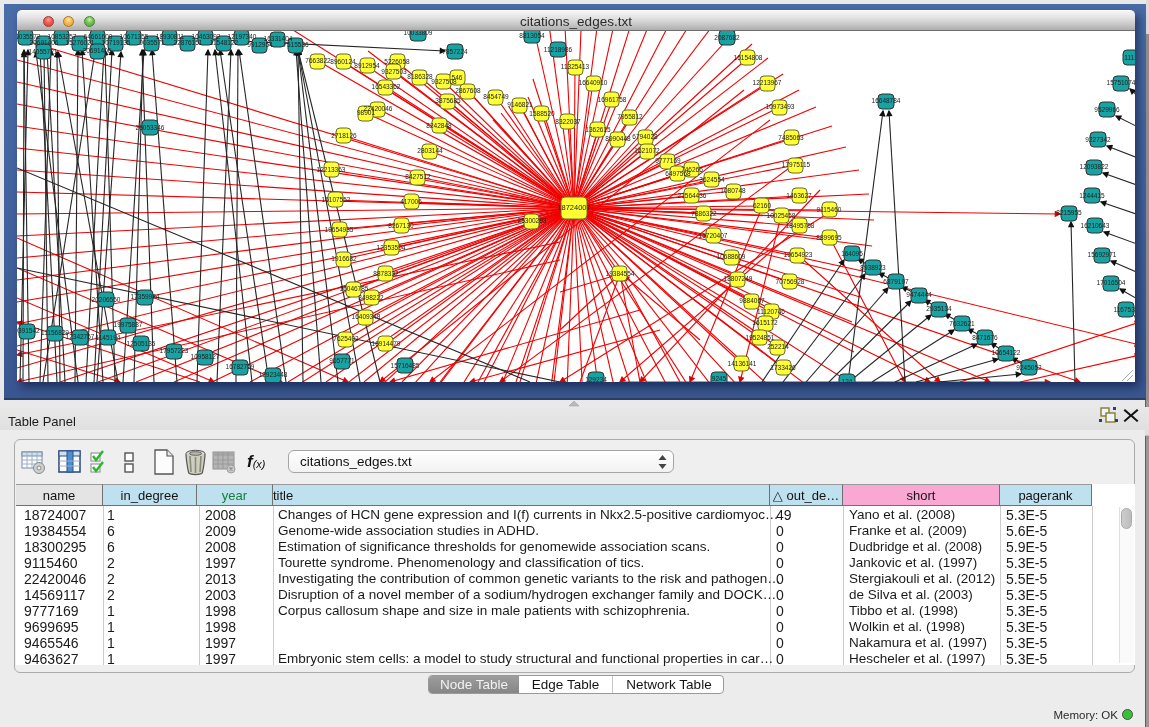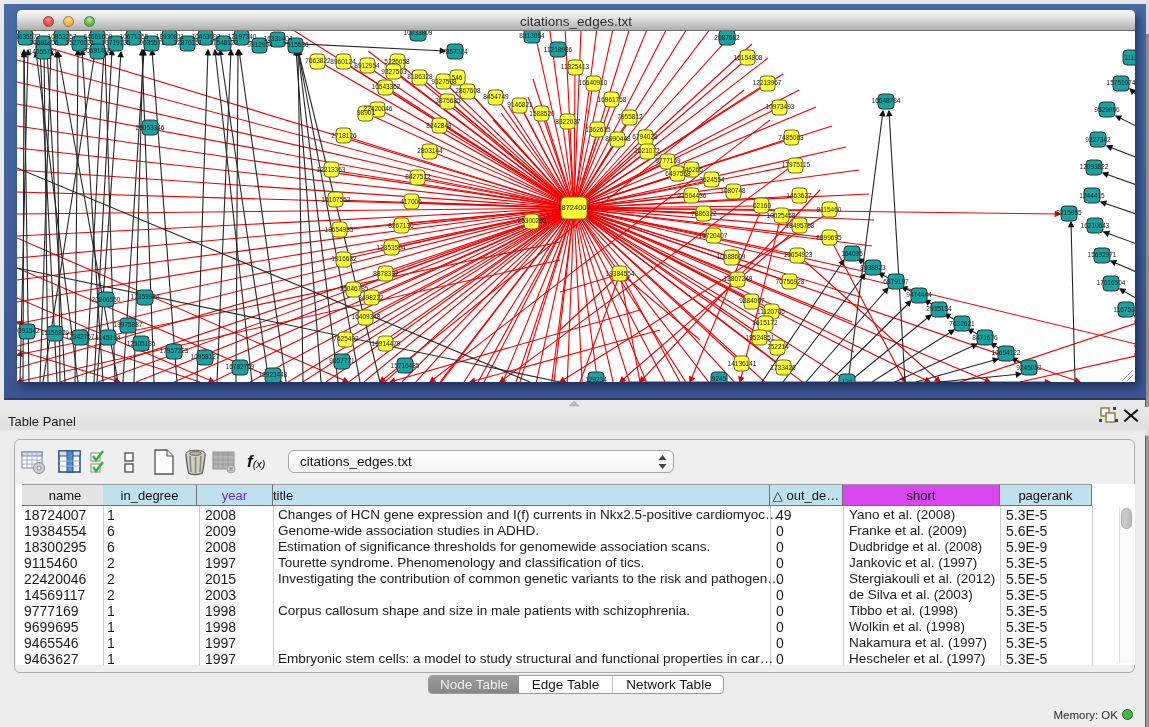--- a/index.html
+++ b/index.html
@@ -636,26 +636,26 @@
 
 <div class="abs" style="left:288px;top:450px;width:386px;height:23px;background:linear-gradient(180deg,#ffffff,#f2f2f2);border:1px solid #a5a5a5;border-radius:6px">
   <div class="abs" style="left:11px;top:3px;font-size:13.5px;color:#111">citations_edges.txt</div>
   <svg class="abs" style="left:368px;top:3px" width="11" height="16" viewBox="0 0 11 16">
       <path d="M5.5,1 L9.5,6 L1.5,6 z" fill="#444"></path>
       <path d="M5.5,15 L9.5,10 L1.5,10 z" fill="#444"></path>
     </svg>
 </div>
 
 <div class="abs" style="left:16px;top:484px;width:1119px;height:22px;background:#fff"></div>
-<div class="abs" style="left:22px;top:484px;width:87px;height:22px;background:#e4e4e4;border-top:1px solid #9a9a9a;border-bottom:1px solid #707070;border-right:1px solid #707070;font-size:13px;color:#141414;text-align:center;line-height:21px">name</div>
+<div class="abs" style="left:16px;top:484px;width:87px;height:22px;background:#e4e4e4;border-top:1px solid #9a9a9a;border-bottom:1px solid #707070;border-right:1px solid #707070;font-size:13px;color:#141414;text-align:center;line-height:21px">name</div>
 <div class="abs" style="left:103px;top:484px;width:94px;height:22px;background:#bfe0ef;border-top:1px solid #9a9a9a;border-bottom:1px solid #707070;border-right:1px solid #707070;font-size:13px;color:#141414;text-align:center;line-height:21px">in_degree</div>
-<div class="abs" style="left:197px;top:484px;width:76px;height:22px;background:#bfe0ef;border-top:1px solid #9a9a9a;border-bottom:1px solid #707070;border-right:1px solid #707070;font-size:13px;color:#6d28d9;text-align:center;line-height:21px">year</div>
+<div class="abs" style="left:197px;top:484px;width:76px;height:22px;background:#bfe0ef;border-top:1px solid #9a9a9a;border-bottom:1px solid #707070;border-right:1px solid #707070;font-size:13px;color:#15803d;text-align:center;line-height:21px">year</div>
 <div class="abs" style="left:273px;top:484px;width:497px;height:22px;background:#bfe0ef;border-top:1px solid #9a9a9a;border-bottom:1px solid #707070;border-right:1px solid #707070;font-size:13px;color:#141414;line-height:21px">title</div>
 <div class="abs" style="left:770px;top:484px;width:73px;height:22px;background:#bfe0ef;border-top:1px solid #9a9a9a;border-bottom:1px solid #707070;border-right:1px solid #707070;font-size:13px;color:#141414;text-align:center;line-height:21px">△ out_de…</div>
-<div class="abs" style="left:843px;top:484px;width:157px;height:22px;background:#d946ef;border-top:1px solid #9a9a9a;border-bottom:1px solid #707070;border-right:1px solid #707070;font-size:13px;color:#141414;text-align:center;line-height:21px">short</div>
+<div class="abs" style="left:843px;top:484px;width:157px;height:22px;background:#f9a8d4;border-top:1px solid #9a9a9a;border-bottom:1px solid #707070;border-right:1px solid #707070;font-size:13px;color:#141414;text-align:center;line-height:21px">short</div>
 <div class="abs" style="left:1000px;top:484px;width:92px;height:22px;background:#bfe0ef;border-top:1px solid #9a9a9a;border-bottom:1px solid #707070;border-right:1px solid #707070;font-size:13px;color:#141414;text-align:center;line-height:21px">pagerank</div>
 
 <div class="abs" style="left:16px;top:506px;width:1119px;height:159px;background:#fff;overflow:hidden">
   <div class="abs" style="left:87px;top:0;width:1px;height:159px;background:#ccc"></div>
   <div class="abs" style="left:183px;top:0;width:1px;height:159px;background:#ccc"></div>
   <div class="abs" style="left:257px;top:0;width:1px;height:159px;background:#ccc"></div>
   <div class="abs" style="left:754px;top:0;width:1px;height:159px;background:#ccc"></div>
   <div class="abs" style="left:827px;top:0;width:1px;height:159px;background:#ccc"></div>
   <div class="abs" style="left:984px;top:0;width:1px;height:159px;background:#ccc"></div>
   <div class="abs" style="left:1076px;top:0;width:1px;height:159px;background:#ccc"></div>
@@ -679,44 +679,45 @@
       <span style="left:849px;font-size:13.5px">Franke et al. (2009)</span>
       <span style="left:1006px">5.6E-5</span>
     </div>
 <div class="trow" style="top:539px">
 <span style="left:24px">18300295</span>
       <span style="left:107px">6</span>
       <span style="left:205px">2008</span>
       <span style="left:278px;font-size:13.5px">Estimation of significance thresholds for genomewide association scans.</span>
       <span style="left:776px">0</span>
       <span style="left:849px;font-size:13px">Dudbridge et al. (2008)</span>
-      <span style="left:1006px">5.9E-9</span>
+      <span style="left:1006px">5.9E-5</span>
     </div>
 <div class="trow" style="top:555px">
 <span style="left:24px">9115460</span>
       <span style="left:107px">2</span>
       <span style="left:205px">1997</span>
       <span style="left:278px;font-size:13.5px">Tourette syndrome. Phenomenology and classification of tics.</span>
       <span style="left:776px">0</span>
       <span style="left:849px;font-size:13.5px">Jankovic et al. (1997)</span>
       <span style="left:1006px">5.3E-5</span>
     </div>
 <div class="trow" style="top:571px">
 <span style="left:24px">22420046</span>
       <span style="left:107px">2</span>
-      <span style="left:205px">2015</span>
+      <span style="left:205px">2013</span>
       <span style="left:278px;font-size:13.5px">Investigating the contribution of common genetic variants to the risk and pathogen…</span>
       <span style="left:776px">0</span>
       <span style="left:849px;font-size:13.5px">Stergiakouli et al. (2012)</span>
       <span style="left:1006px">5.5E-5</span>
     </div>
 <div class="trow" style="top:587px">
 <span style="left:24px">14569117</span>
       <span style="left:107px">2</span>
       <span style="left:205px">2003</span>
+      <span style="left:278px;font-size:13.5px">Disruption of a novel member of a sodium/hydrogen exchanger family and DOCK…</span>
       <span style="left:776px">0</span>
       <span style="left:849px;font-size:13.5px">de Silva et al. (2003)</span>
       <span style="left:1006px">5.3E-5</span>
     </div>
 <div class="trow" style="top:603px">
 <span style="left:24px">9777169</span>
       <span style="left:107px">1</span>
       <span style="left:205px">1998</span>
       <span style="left:278px;font-size:13.5px">Corpus callosum shape and size in male patients with schizophrenia.</span>
       <span style="left:776px">0</span>

